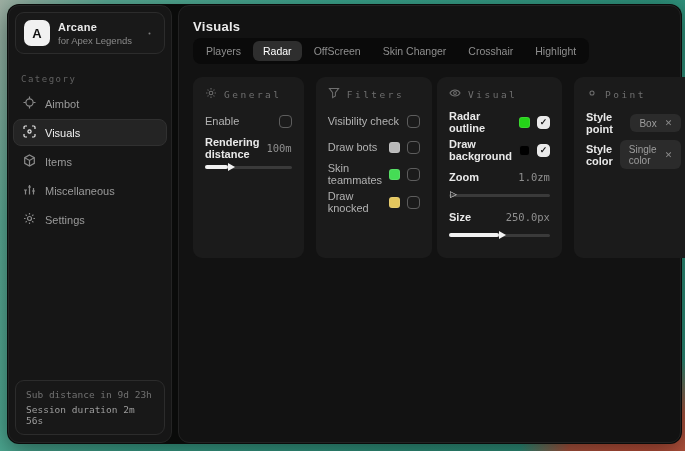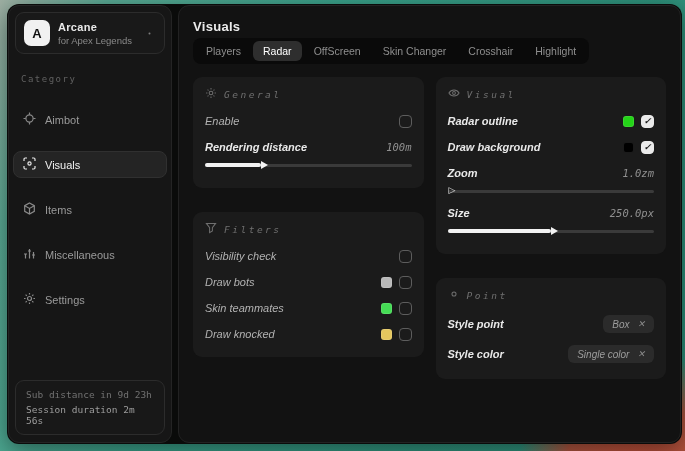--- a/index.html
+++ b/index.html
@@ -35,21 +35,21 @@
   .brand-sub { color:#8a8a8a; font-size:9.5px; margin-top:2px; }
   .brand-action { color:#7d7d7d; display:flex; cursor:pointer; }
 
   .category {
     margin:20px 12px 6px; color:#616161; font-size:9px;
     font-family:"DejaVu Sans Mono", monospace; letter-spacing:1.5px;
   }
   .nav { display:flex; flex-direction:column; gap:2px; padding:0 4px; }
   .nav-item {
     display:flex; align-items:center; gap:9px; height:27px; padding:0 9px;
-    color:#9a9a9a; font-size:11px; border-radius:8px; border:1px solid transparent; cursor:pointer;margin-top:16px;
+    color:#9a9a9a; font-size:11px; border-radius:8px; border:1px solid transparent; cursor:pointer;
   }
   .nav-item svg { flex:none; stroke:#8a8a8a; }
   .nav-item.selected { background:#242424; border-color:#303030; color:#f0f0f0; }
   .nav-item.selected svg { stroke:#e8e8e8; }
 
   .session {
     position:absolute; left:6px; right:6px; bottom:7px;
     border:1px solid #2c2c2c; border-radius:9px; padding:8px 10px; background:#181818;
     font-family:"DejaVu Sans Mono", monospace;
   }
@@ -66,21 +66,21 @@
     display:inline-flex; gap:2px; margin-top:4px; background:#0a0a0a;
     border-radius:8px; padding:3px;
   }
   .tab {
     padding:4px 10px; font-size:10.5px; color:#8f8f8f; border-radius:6px;
     cursor:pointer; white-space:nowrap;
   }
   .tab.selected { background:#2e2e2e; color:#ffffff; }
 
   .columns { display:flex; gap:12px; margin-top:13px; }
-  .col { width:232px; display:flex; flex-direction:column; gap:24px;font-style:italic; }
+  .col { width:232px; display:flex; gap:12px; }
 
   .panel { background:#1b1b1b; border-radius:9px; padding:10px 12px 12px; }
   .panel-head {
     display:flex; align-items:center; gap:7px; color:#6f6f6f;
     font-family:"DejaVu Sans Mono", monospace; font-size:9.5px; letter-spacing:2.5px;
     margin-bottom:9px;
   }
   .panel-head svg { stroke:#6f6f6f; flex:none; }
 
   .row { display:flex; align-items:center; gap:7px; min-height:22px; }

